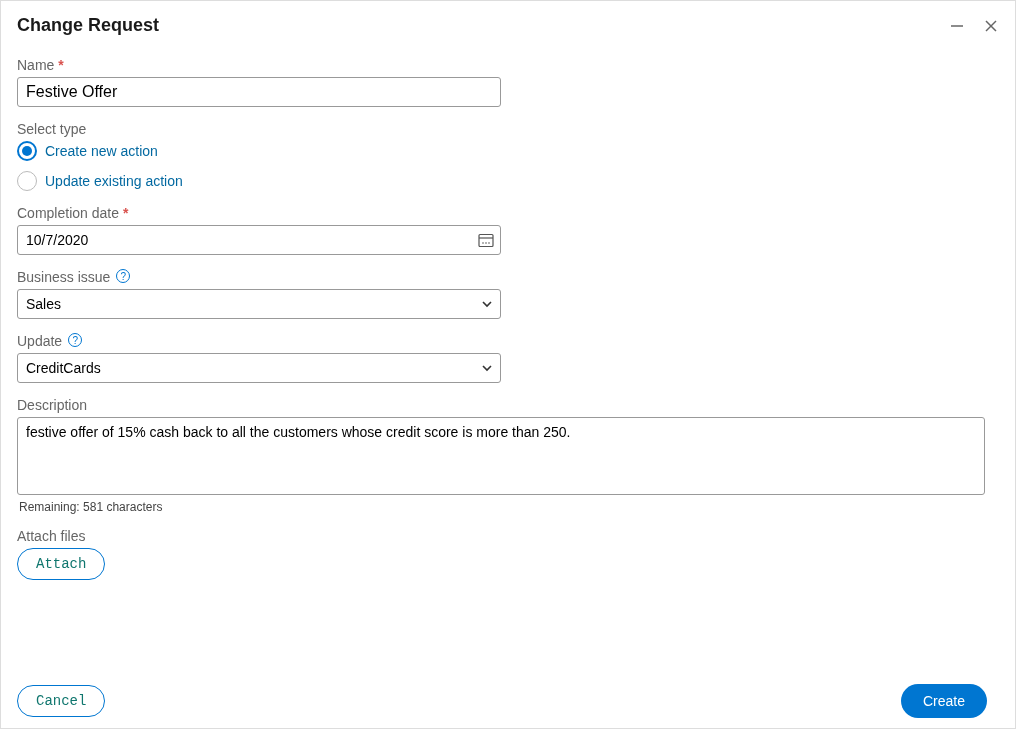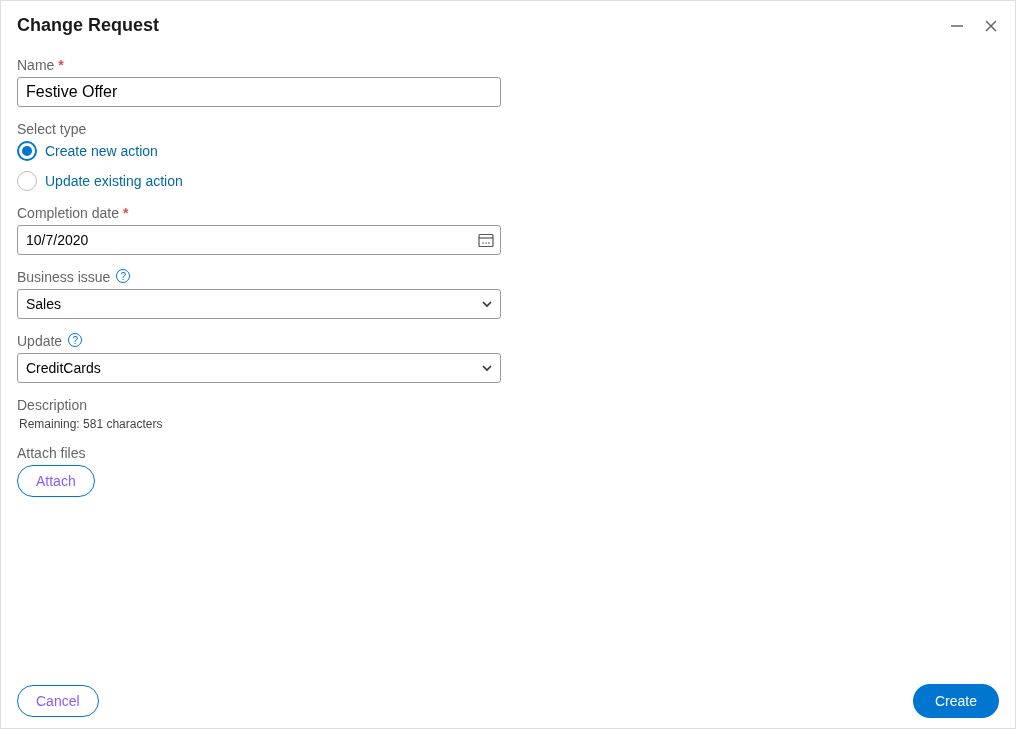--- a/index.html
+++ b/index.html
@@ -205,31 +205,31 @@
       font-family: inherit;
     }
     .filename-input::placeholder {
       color: #aaa;
     }
     .btn-outline {
       height: 32px;
       padding: 0 18px;
       border: 1px solid #0076d1;
       background: #fff;
-      color: #8b5cf6;
+      color: #0f766e;
       border-radius: 16px;
       font-size: 14px;
       cursor: pointer;
-      font-family: Liberation Sans, sans-serif;
+      font-family: Liberation Mono, monospace;
     }
     .dialog-footer {
       position: absolute;
       bottom: 0;
       left: 0;
-      right: 0;
+      right: 12px;
       height: 54px;
       display: flex;
       justify-content: space-between;
       align-items: center;
       padding: 0 16px;
       background: #fff;
     }
     .btn-primary {
       height: 34px;
       padding: 0 22px;
@@ -328,20 +328,21 @@
         <option>CreditCards</option>
       </select>
       <svg class="chevron-down" width="12" height="12" viewBox="0 0 12 12">
           <polyline points="2,4 6,8 10,4" fill="none" stroke="currentColor" stroke-width="1.6"></polyline>
         </svg>
     </div>
   </div>
 
   <div class="form-group">
     <div class="label">Description</div>
+    <textarea class="textarea" style="">festive offer of 15% cash back to all the customers whose credit score is more than 250.</textarea>
     <div class="chars-remaining">Remaining: 581 characters</div>
   </div>
 
   <div class="form-group">
     <div class="label">Attach files</div>
     <div class="attach-row">
       <button class="btn-outline">Attach</button>
     </div>
   </div>
 

